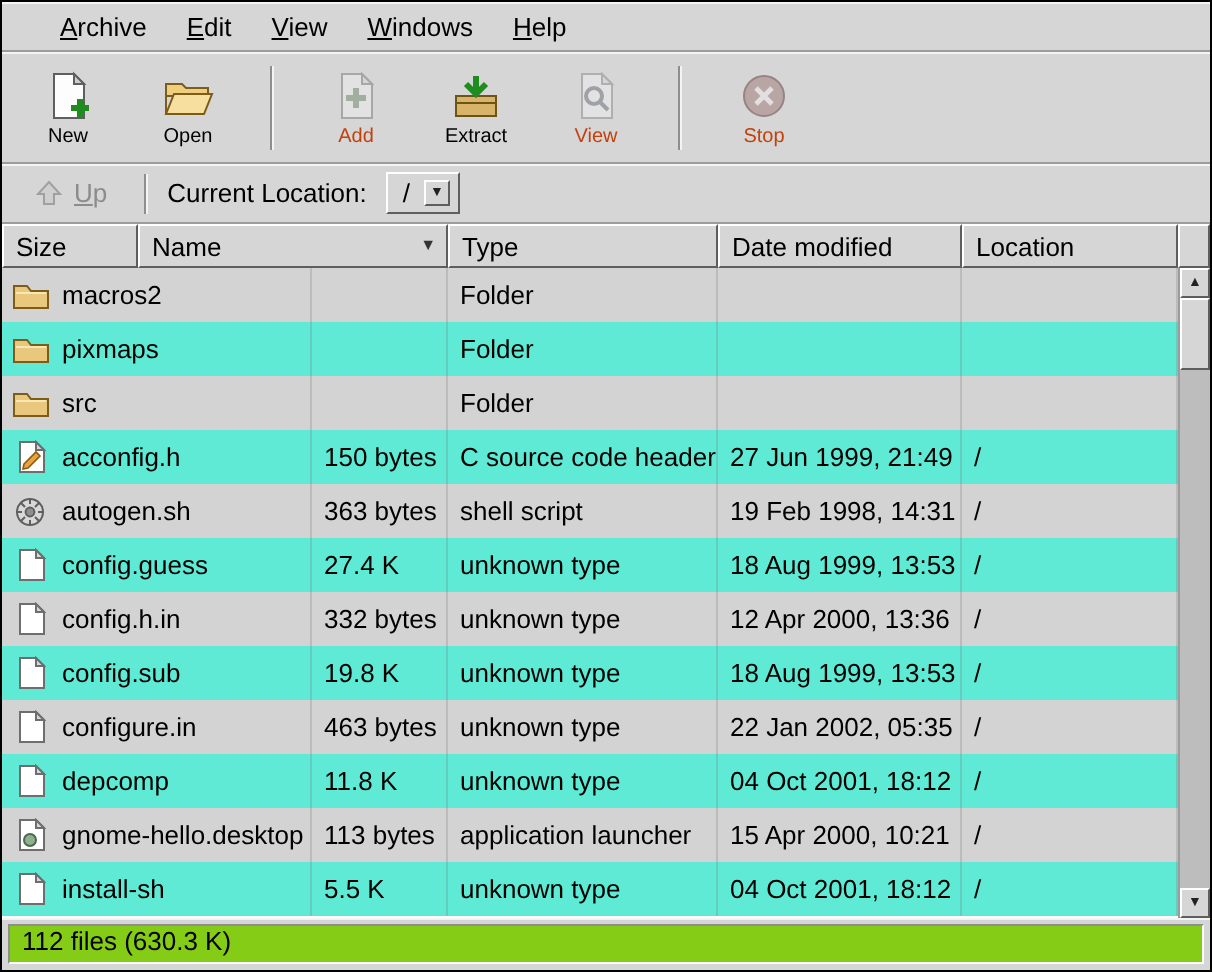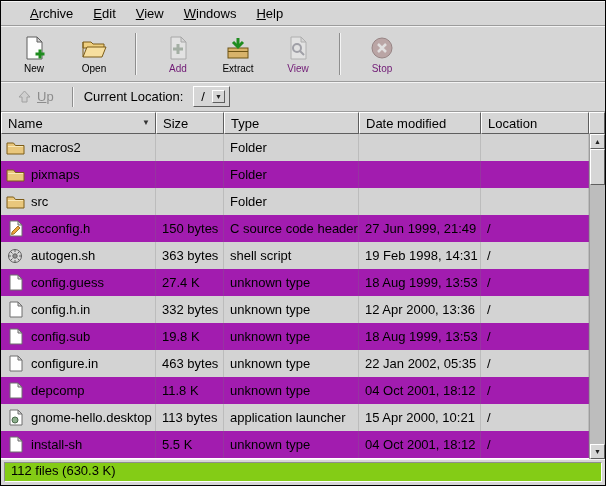--- a/index.html
+++ b/index.html
@@ -11,21 +11,21 @@
   .menubar{height:25px;flex:0 0 25px;display:flex;align-items:center;padding:0 19px;
     box-shadow:inset 0 1px 0 #f4f4f4;border-bottom:1px solid #9c9c9c}
   .menu-item{padding:3px 10px;white-space:nowrap;cursor:default}
 
   
   .toolbar{height:56px;flex:0 0 56px;display:flex;align-items:center;padding:2px 4px 2px 10px;gap:14px;
     box-shadow:inset 0 1px 0 #f4f4f4;border-bottom:1px solid #9c9c9c}
   .tb-btn{min-width:46px;height:50px;display:flex;flex-direction:column;align-items:center;justify-content:center;gap:1px;padding:0 4px}
   .tb-icon{height:28px;display:flex;align-items:center;justify-content:center}
   .tb-label{font-size:10px;color:#000}
-  .tb-btn.disabled .tb-label{color:#701a75}
+  .tb-btn.disabled .tb-label{color:#c2410c}
   .tb-btn.disabled .tb-icon{opacity:.5;filter:grayscale(55%)}
   .tb-sep{width:2px;height:42px;border-left:1px solid #8e8e8e;border-right:1px solid #f4f4f4;margin:0 4px}
 
   
   .locationbar{height:30px;flex:0 0 30px;display:flex;align-items:center;padding:0 8px;
     box-shadow:inset 0 1px 0 #f4f4f4;border-bottom:1px solid #9c9c9c}
   .up-btn{display:flex;align-items:flex-start;gap:5px;padding:2px 8px}
   .up-btn .up-label{color:#8c8c8c}
   .up-icon{display:flex;align-items:center;opacity:.7}
   .loc-sep{width:2px;height:20px;border-left:1px solid #8e8e8e;border-right:1px solid #f4f4f4;margin:0 10px}
@@ -39,21 +39,21 @@
   .table-area{flex:1;display:flex;background:#fff;min-height:0}
   .list{width:588px;display:flex;flex-direction:column;min-height:0}
   .header-row{height:22px;flex:0 0 22px;display:flex}
   .col-header{background:#d6d6d6;border:1px solid;border-color:#fff #5e5e5e #5e5e5e #fff;
     display:flex;align-items:center;padding:0 6px;position:relative;white-space:nowrap;overflow:hidden}
   .col-0{width:155px}.col-1{width:68px}.col-2{width:135px}.col-3{width:122px}.col-4{flex:1}
   .sort-arrow{position:absolute;right:5px;top:6px;font-size:8px;line-height:1;color:#333}
   .rows{flex:1;background:#fff;overflow:hidden;display:flex;flex-direction:column}
   .row{height:27px;flex:0 0 27px;display:flex}
   .row-even{background:#d3d3d3}
-  .row-odd{background:#a21caf}
+  .row-odd{background:#5eead4}
   .cell{display:flex;align-items:center;padding:0 6px;white-space:nowrap;overflow:hidden;
     border-right:1px solid rgba(120,120,120,.25)}
   .name-cell{gap:6px;padding-left:4px}
   .row-icon{width:20px;display:flex;align-items:center;justify-content:center;flex:0 0 20px}
 
   
   .scroll-col{width:16px;flex:0 0 16px;display:flex;flex-direction:column}
   .header-cap{height:22px;flex:0 0 22px;background:#d6d6d6;border:1px solid;border-color:#fff #5e5e5e #5e5e5e #fff}
   .vscrollbar{flex:1;background:#bdbdbd;border-left:1px solid #9c9c9c;display:flex;flex-direction:column}
   .sb-btn{height:15px;flex:0 0 15px;background:#d6d6d6;border:1px solid;border-color:#fff #5e5e5e #5e5e5e #fff;
@@ -164,26 +164,26 @@
     <span class="loc-label">Current Location:</span>
     <div class="combo">
       <span class="combo-value">/</span>
       <span class="combo-arrow">▼</span>
     </div>
   </div>
 
   <div class="table-area">
     <div class="list">
       <div class="header-row" id="header-row">
+          <div class="col-header col-1">
+            <span>Size</span>
+          </div>
           <div class="col-header col-0">
             <span>Name</span>
             <span class="sort-arrow">▼</span>
-          </div>
-          <div class="col-header col-1">
-            <span>Size</span>
           </div>
           <div class="col-header col-2">
             <span>Type</span>
           </div>
           <div class="col-header col-3">
             <span>Date modified</span>
           </div>
           <div class="col-header col-4">
             <span>Location</span>
           </div>

